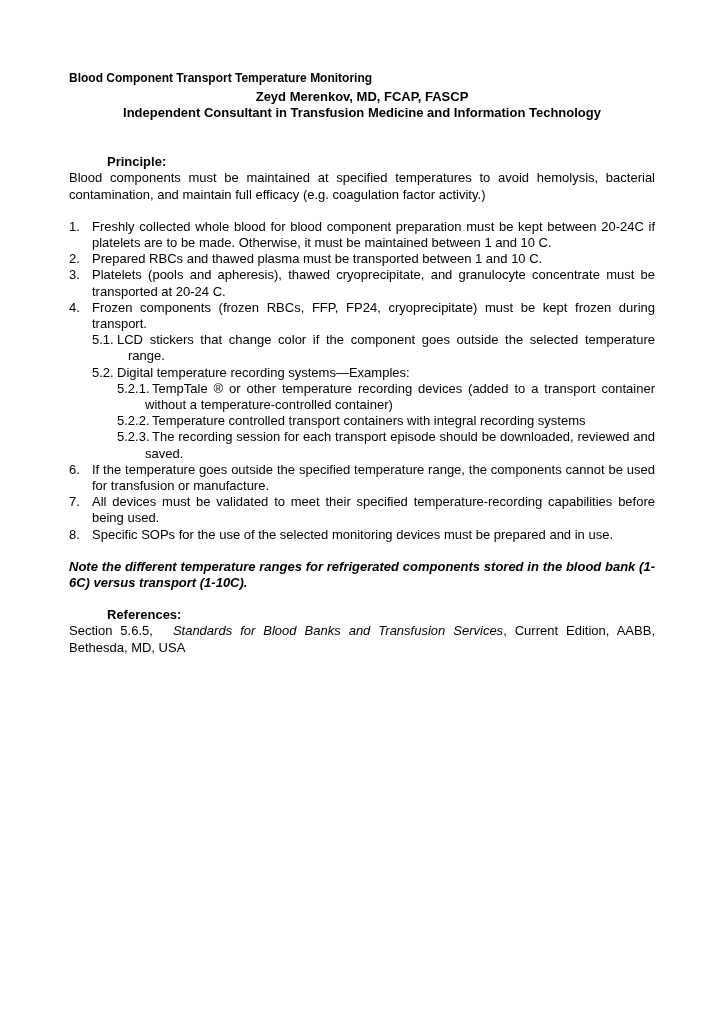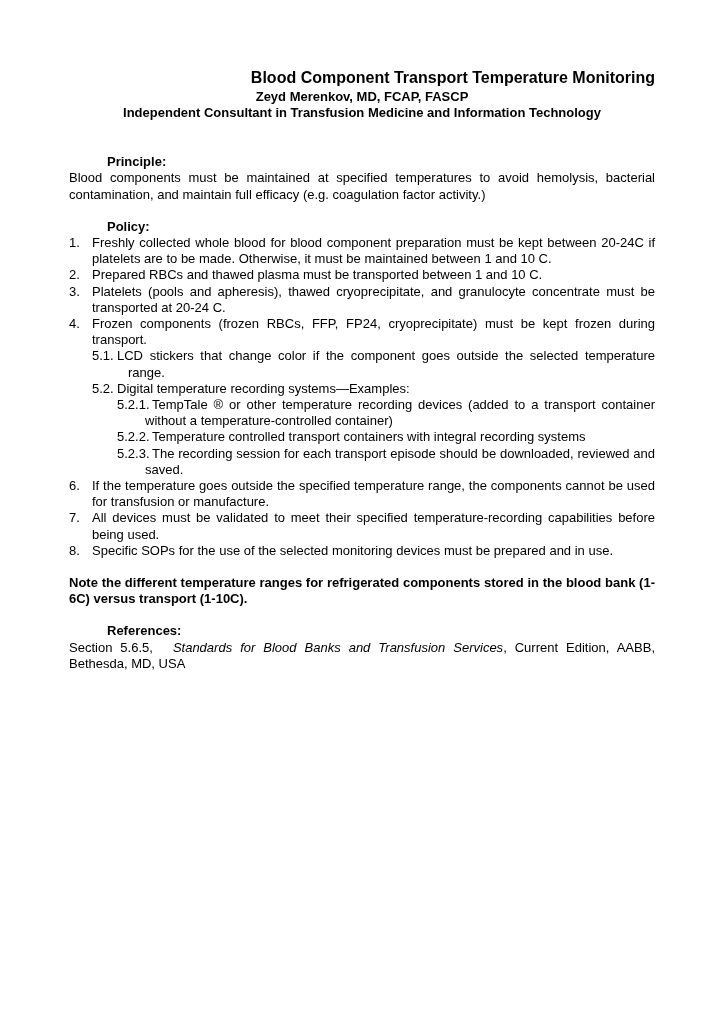--- a/index.html
+++ b/index.html
@@ -14,33 +14,32 @@
     box-sizing: border-box;
     background: #ffffff;
     padding: 68px 69px 0 69px;
     font-family: "Liberation Sans", "DejaVu Sans", sans-serif;
     font-size: 13px;
     line-height: 16.2px;
     color: #000000;
     overflow: hidden;
   }
   .doc-title {
-    font-size: 16px;
+    font-size: 12px;
     line-height: 20.7px;
     font-weight: bold;
-    text-align: right;
   }
   .doc-author,
   .doc-affiliation {
     font-weight: bold;
     text-align: center;
   }
   .section-principle { margin-top: 33px; }
   .section-policy    { margin-top: 16px; }
-  .note-para         { margin-top: 16px; font-weight: bold; text-align: justify; }
+  .note-para         { margin-top: 16px; font-weight: bold; text-align: justify; font-style: italic; }
   .section-references{ margin-top: 16px; }
   .sec-heading { font-weight: bold; padding-left: 38px; }
   .body-para { text-align: justify; }
   .li { text-align: justify; }
   .li .num { display: inline-block; text-indent: 0; }
   .li1 { margin-left: 23px; text-indent: -23px; }
   .li1 .num { width: 23px; }
   .li2 { margin-left: 59px; text-indent: -36px; }
   .li2 .num { width: 25px; }
   .li3 { margin-left: 76px; text-indent: -28px; }
@@ -57,21 +56,20 @@
     <div class="doc-author">Zeyd Merenkov, MD, FCAP, FASCP</div>
     <div class="doc-affiliation">Independent Consultant in Transfusion Medicine and Information Technology</div>
   </div>
 
   <div class="section-principle">
     <div class="sec-heading">Principle:</div>
     <div class="body-para">Blood components must be maintained at specified temperatures to avoid hemolysis, bacterial contamination, and maintain full efficacy (e.g. coagulation factor activity.)</div>
   </div>
 
   <div class="section-policy">
-    <div class="sec-heading">Policy:</div>
 
     <div class="policy-list">
       <div class="li li1"><span class="num">1.</span><span>Freshly collected whole blood for blood component preparation must be kept between 20-24C if  platelets are to be made.  Otherwise, it must be maintained between 1 and 10 C.</span></div>
       <div class="li li1"><span class="num">2.</span><span>Prepared RBCs and thawed plasma must be transported between 1 and 10 C.</span></div>
       <div class="li li1"><span class="num">3.</span><span>Platelets (pools and apheresis), thawed cryoprecipitate, and granulocyte concentrate must be transported at 20-24 C.</span></div>
       <div class="li li1"><span class="num">4.</span><span>Frozen components (frozen RBCs, FFP, FP24, cryoprecipitate) must be kept frozen during transport.</span></div>
       <div class="li li2"><span class="num">5.1.</span><span>LCD stickers that change color if the component goes outside the selected temperature range.</span></div>
       <div class="li li2"><span class="num">5.2.</span><span>Digital temperature recording systems—Examples:</span></div>
       <div class="li li3"><span class="num">5.2.1.</span><span>TempTale ® or other temperature recording devices (added to a transport container without a temperature-controlled container)</span></div>
       <div class="li li3"><span class="num">5.2.2.</span><span>Temperature controlled transport containers with integral recording systems</span></div>

